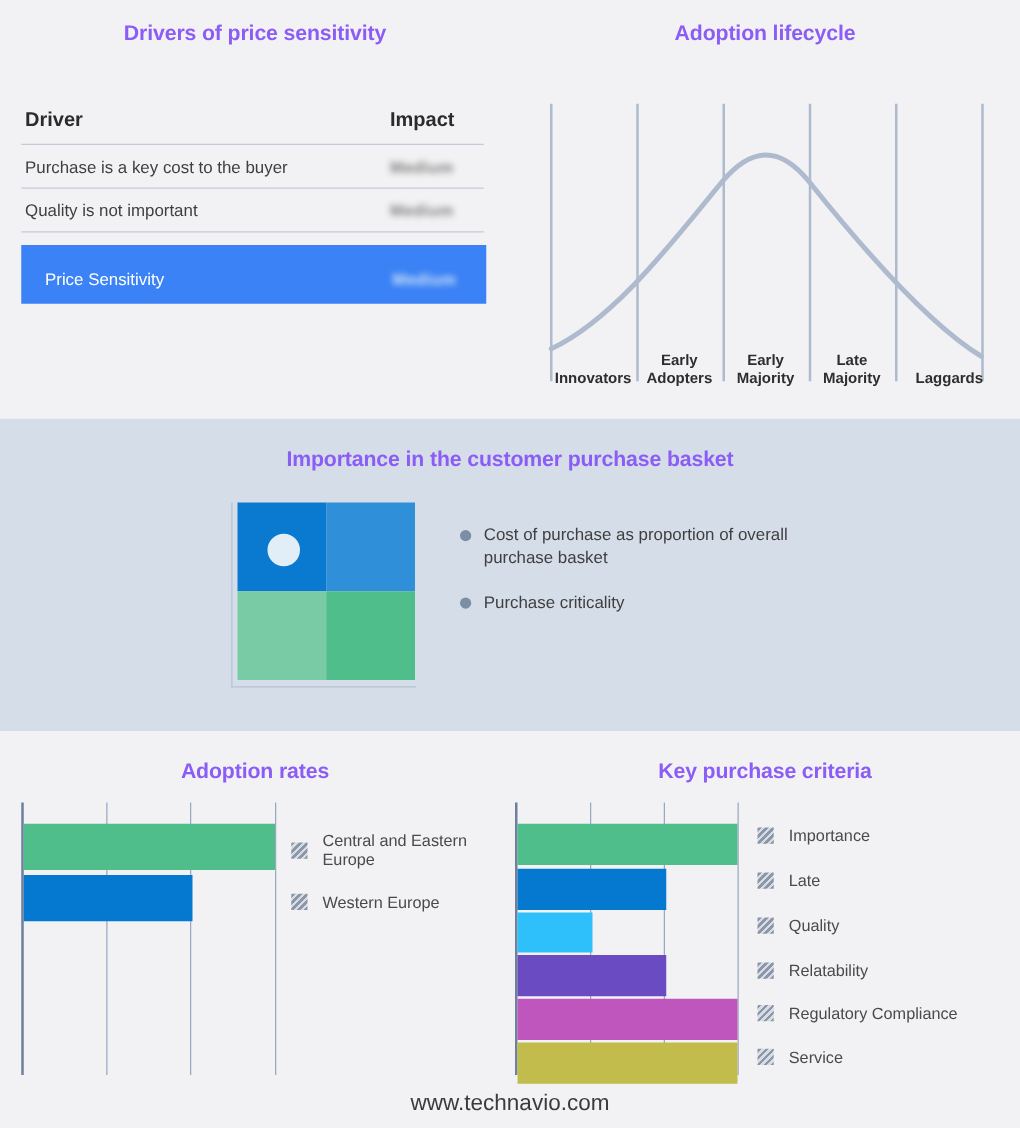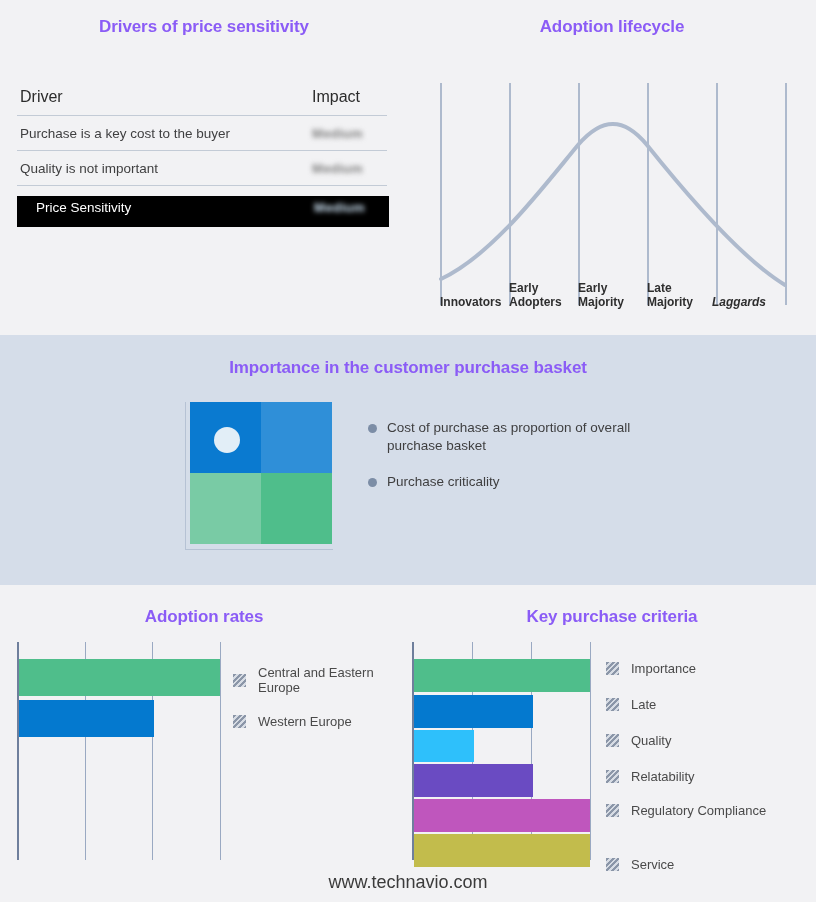--- a/index.html
+++ b/index.html
@@ -23,48 +23,48 @@
     text-align:center;
     font-size:17px;
     letter-spacing:-0.1px;
   }
 
   
   #drivers{left:0;top:0;width:408px;height:335px;}
   #drivers .panel-title{width:408px;top:17px;position:absolute;}
   .tbl{position:absolute;left:17px;top:88px;width:370px;}
   .tbl-head{display:flex;justify-content:space-between;align-items:flex-end;
-    padding:0 3px 9px 3px;font-weight:normal;font-size:16px;color:#2b2b2b;
+    padding:0 3px 9px 3px;font-weight:bold;font-size:16px;color:#2b2b2b;
     border-bottom:1px solid #c3cbd6;}
   .tbl-row{display:flex;justify-content:space-between;align-items:center;
     padding:10px 3px 9px 3px;border-bottom:1px solid #c3cbd6;font-size:13.5px;color:#3f3f40;}
   .tbl-row.highlight{
-    background:#000000;color:#ffffff;border-bottom:none;
-    padding:4px 3px 12px 19px;margin-top:10px;font-size:13.5px;
+    background:#3b82f6;color:#ffffff;border-bottom:none;
+    padding:20px 3px 12px 19px;margin-top:10px;font-size:13.5px;
     width:350px;
   }
   .redacted{
     color:#808080;
     filter:blur(2.6px);
     font-weight:600;
     font-size:13px;
     letter-spacing:0.3px;
   }
   .tbl-row.highlight .redacted{color:#cfe4f6;}
   .impact-head{width:72px;text-align:left;}
   .impact-cell{width:72px;text-align:left;}
 
   
   #lifecycle{left:408px;top:0;width:408px;height:335px;}
   #lifecycle .panel-title{width:408px;top:17px;position:absolute;}
   #lifecycle .plot{position:absolute;left:24px;top:83px;width:360px;height:228px;}
   .vline{position:absolute;top:0;width:1.5px;background:#aebacd;height:222px;}
   .lcurve{position:absolute;left:0;top:0;}
   .stage{
-    position:absolute;bottom:2px;text-align:left;
+    position:absolute;bottom:2px;text-align:center;
     font-weight:bold;font-size:12px;color:#2e2e2e;line-height:14px;
   }
 
   
   #importance{left:0;top:335px;width:816px;height:250px;}
   #importance .panel-title{width:816px;top:23px;position:absolute;font-size:17px;}
   .matrix-wrap{position:absolute;left:185px;top:67px;width:148px;height:148px;
     border-left:1.5px solid #b6c2d4;border-bottom:1.5px solid #b6c2d4;
     box-sizing:border-box;padding-left:4px;padding-bottom:4px;}
   .matrix{position:relative;width:142px;height:142px;display:grid;
@@ -147,21 +147,21 @@
       <div>Adopters</div>
     </div>
     <div class="stage" style="left:146px;width:69px;">
       <div>Early</div>
       <div>Majority</div>
     </div>
     <div class="stage" style="left:215px;width:69px;">
       <div>Late</div>
       <div>Majority</div>
     </div>
-    <div class="stage" style="left:280px;width:69px;font-style:italic;">
+    <div class="stage" style="left:293px;width:69px;">
       <span></span>
       <div>Laggards</div>
     </div>
   </div>
 </div>
 
 <div class="panel" id="importance">
   <div class="panel-title">Importance in the customer purchase basket</div>
   <div class="matrix-wrap">
     <div class="matrix">
@@ -231,21 +231,21 @@
       <span>Late</span>
     </div>
     <div class="lg-item" style="margin-bottom:21px;">
       <span class="hatch"></span>
       <span>Quality</span>
     </div>
     <div class="lg-item" style="margin-bottom:19px;">
       <span class="hatch"></span>
       <span>Relatability</span>
     </div>
-    <div class="lg-item" style="margin-bottom:39px;">
+    <div class="lg-item" style="margin-bottom:20px;">
       <span class="hatch"></span>
       <span>Regulatory Compliance</span>
     </div>
     <div class="lg-item">
       <span class="hatch"></span>
       <span>Service</span>
     </div>
   </div>
 </div>
 

